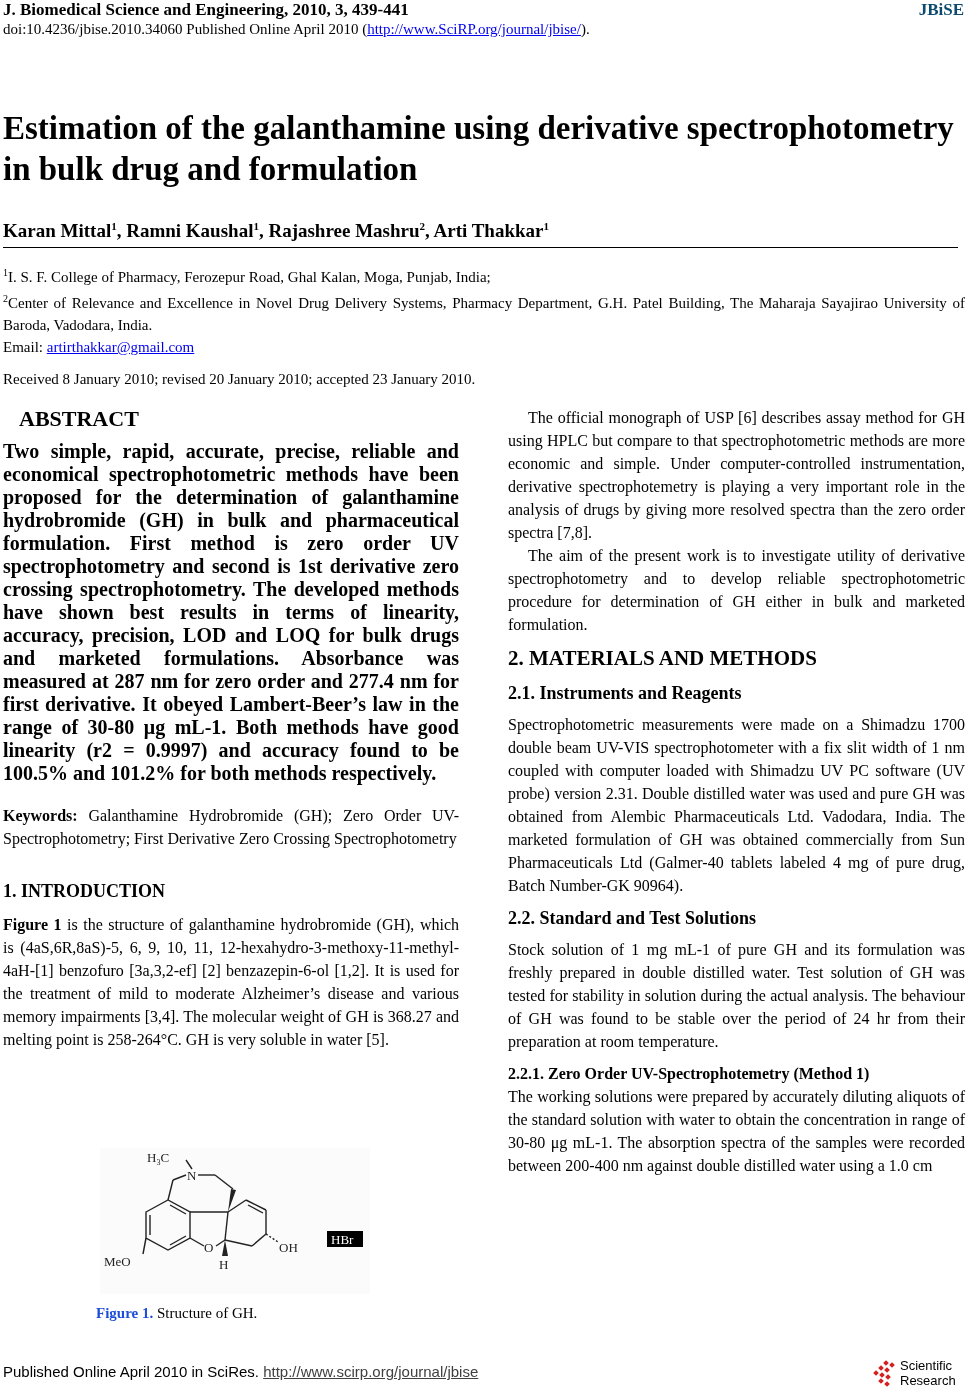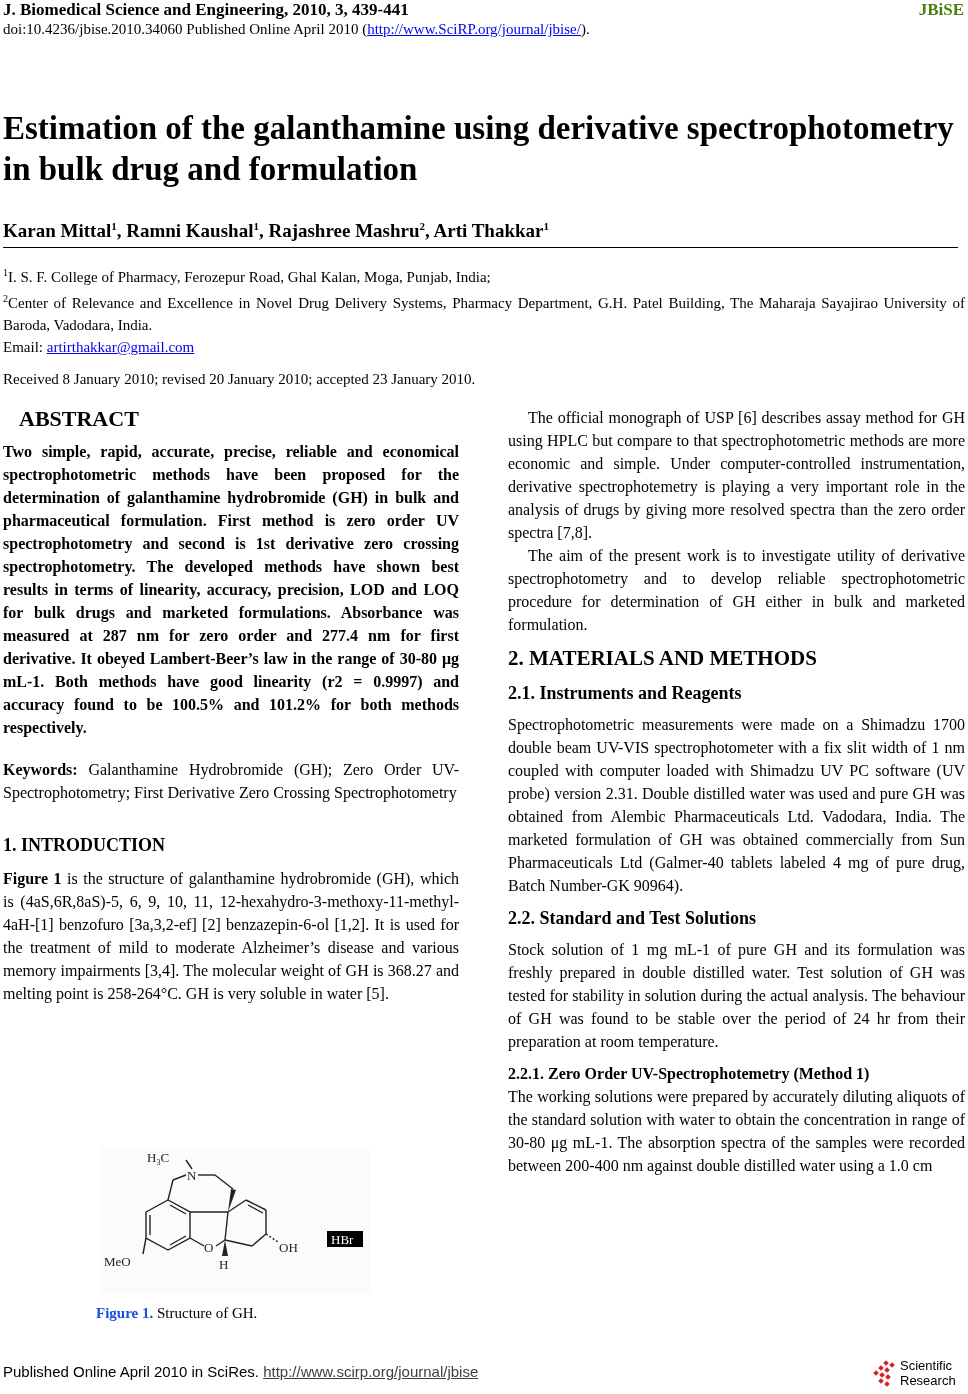--- a/index.html
+++ b/index.html
@@ -1,37 +1,37 @@
 <!DOCTYPE html>
 <html><head>
 <meta charset="utf-8">
 <style>
   html, body { margin: 0; padding: 0; background: #fff; }
   body { width: 968px; height: 1394px; position: relative; overflow: hidden; font-family: "Liberation Serif", "DejaVu Serif", serif; color: #000; }
   a { color: #0000ee; text-decoration: underline; }
 
   .hdr-journal { position: absolute; left: 3px; top: 0px; font-size: 17px; font-weight: bold; line-height: 20px; }
-  .hdr-abbr { position: absolute; right: 4px; top: 0px; font-size: 17px; font-weight: bold; color: #4d7c0f; line-height: 20px; }
+  .hdr-abbr { position: absolute; right: 4px; top: 0px; font-size: 17px; font-weight: bold; color: #0c4a6e; line-height: 20px; }
   .hdr-doi { position: absolute; left: 3px; top: 20px; font-size: 15px; line-height: 18px; }
 
   .title { position: absolute; left: 3px; top: 108px; width: 960px; font-size: 33px; font-weight: bold; line-height: 41px; margin: 0; }
   .authors { position: absolute; left: 3px; top: 214px; font-size: 19px; font-weight: bold; line-height: 24px; }
   .authors sup { font-size: 11px; }
   .rule { position: absolute; left: 3px; top: 247px; width: 955px; height: 0; border-top: 1px solid #000; }
 
   .affils { position: absolute; left: 3px; top: 262px; width: 962px; font-size: 15px; line-height: 22px; }
   .affils sup { font-size: 10px; }
   .received { position: absolute; left: 3px; top: 369px; font-size: 15px; line-height: 20px; }
 
   .col-left { position: absolute; left: 3px; top: 404px; width: 456px; }
   .col-right { position: absolute; left: 508px; top: 406px; width: 457px; }
   .justify { text-align: justify; text-align-last: left; }
 
   .h-abstract { font-size: 22px; font-weight: bold; line-height: 30px; margin: 0 0 6px 16px; }
-  .abstract-body { font-size: 16px; font-weight: bold; line-height: 23px; margin: 0; }
+  .abstract-body { font-size: 20px; font-weight: bold; line-height: 23px; margin: 0; }
   .keywords { font-size: 16px; line-height: 23px; margin: 19px 0 0 0; }
   .keywords b { font-weight: bold; }
   .h1 { font-size: 18px; font-weight: bold; line-height: 28px; margin: 27px 0 8px 0; }
   .p { font-size: 16px; line-height: 23px; margin: 0; }
   .indent { text-indent: 20px; }
 
   .figure { position: absolute; left: 100px; top: 1148px; width: 270px; height: 146px; }
   .fig-caption { position: absolute; left: 96px; top: 1303px; font-size: 15px; line-height: 20px; }
   .fig-caption .fl { color: #1d4ed8; font-weight: bold; }
 

